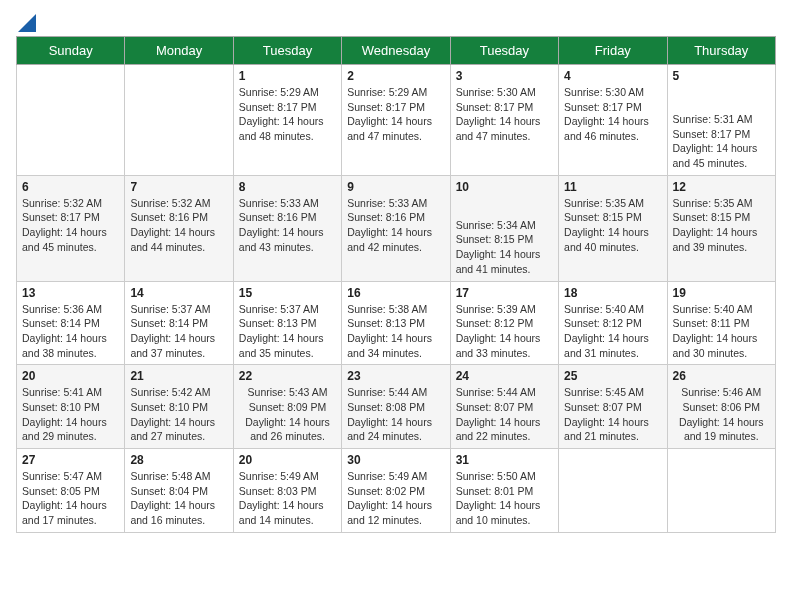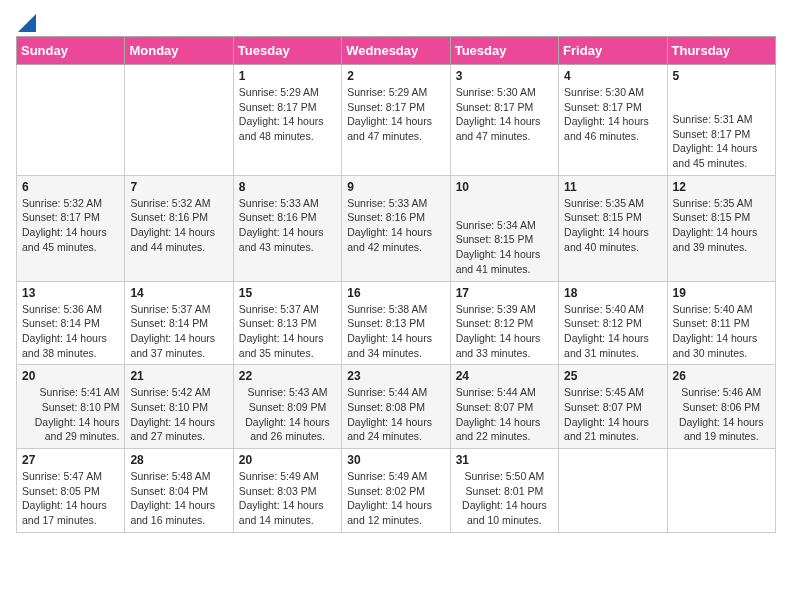--- a/index.html
+++ b/index.html
@@ -41,26 +41,26 @@
     .location {
       font-size: 15px;
       color: #555;
     }
     .calendar {
       width: 100%;
       border-collapse: collapse;
       font-size: 11px;
     }
     .calendar th {
-      background: #ec4899;
+      background: #15803d;
       color: #fff;
       padding: 6px 4px;
-      text-align: left;
+      text-align: center;
       font-size: 13px;
-      font-weight: bold;
+      font-weight: normal;
       border: 1px solid #aaa;
     }
     .calendar td {
       border: 1px solid #ccc;
       padding: 4px 5px;
       vertical-align: top;
       width: 108px;
       min-height: 75px;
       background: #fff;
     }
@@ -234,21 +234,21 @@
         <td>
           <div class="day-number">19</div>
           <div class="day-info" style="white-space: pre-line;">Sunrise: 5:40 AM
 Sunset: 8:11 PM
 Daylight: 14 hours and 30 minutes.</div>
         </td>
       </tr>
       <tr>
         <td>
           <div class="day-number">20</div>
-          <div class="day-info" style="white-space: pre-line; text-align: right;">Sunrise: 5:41 AM
+          <div class="day-info" style="white-space: pre-line;">Sunrise: 5:41 AM
 Sunset: 8:10 PM
 Daylight: 14 hours and 29 minutes.</div>
         </td>
         <td>
           <div class="day-number">21</div>
           <div class="day-info" style="white-space: pre-line;">Sunrise: 5:42 AM
 Sunset: 8:10 PM
 Daylight: 14 hours and 27 minutes.</div>
         </td>
         <td>
@@ -302,21 +302,21 @@
 Daylight: 14 hours and 14 minutes.</div>
         </td>
         <td>
           <div class="day-number">30</div>
           <div class="day-info" style="white-space: pre-line;">Sunrise: 5:49 AM
 Sunset: 8:02 PM
 Daylight: 14 hours and 12 minutes.</div>
         </td>
         <td>
           <div class="day-number">31</div>
-          <div class="day-info" style="white-space: pre-line; text-align: center;">Sunrise: 5:50 AM
+          <div class="day-info" style="white-space: pre-line;">Sunrise: 5:50 AM
 Sunset: 8:01 PM
 Daylight: 14 hours and 10 minutes.</div>
         </td>
         <td class="empty-cell"></td>
         <td class="empty-cell"></td>
       </tr>
     </tbody>
 </table>
 
 </body></html>

